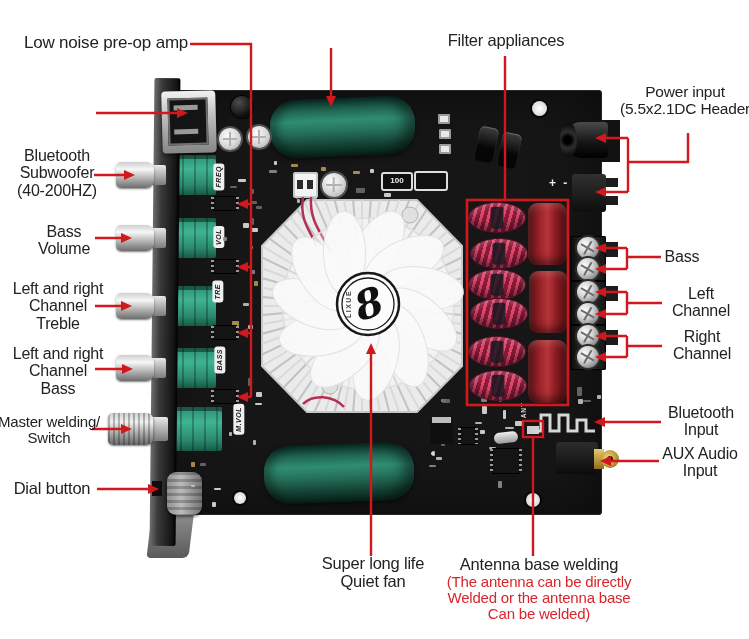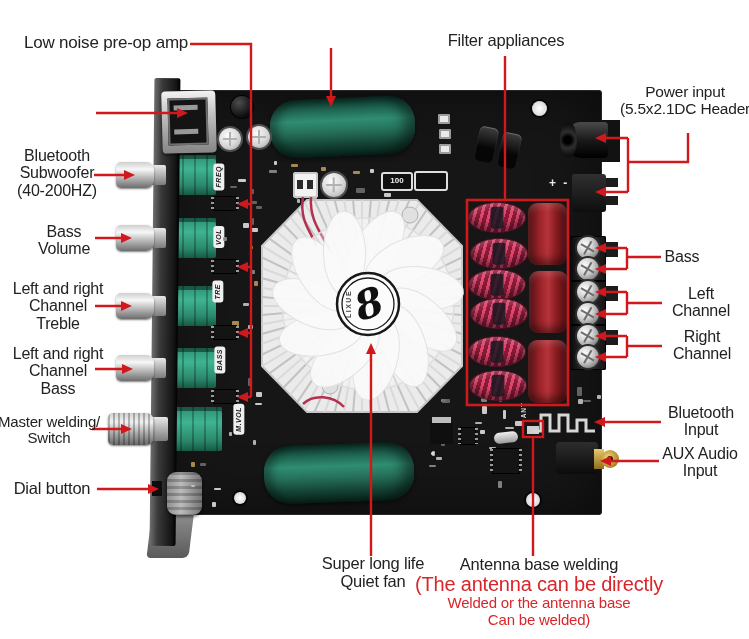--- a/index.html
+++ b/index.html
@@ -398,21 +398,21 @@
     <span>AUX Audio</span>
     <span>Input</span>
   </div>
 
   <div class="lbl" style="left:373px;top:555px;font-size:16.5px">
     <span>Super long life</span>
     <span>Quiet fan</span>
   </div>
   <div class="lbl" style="left:539px;top:556px;font-size:16.5px">
     <span>Antenna base welding</span>
-    <span class="red" style="font-size:20px">(The antenna can be directly</span>
+    <span class="red" style="font-size:15px">(The antenna can be directly</span>
     <span class="red" style="font-size:15px">Welded or the antenna base</span>
     <span class="red" style="font-size:15px">Can be welded)</span>
   </div>
 <div class="pot" style="left:170px;top:155px;width:46px;height:40px"></div>
     <div class="nut" style="left:150px;top:165px;width:16px;height:20px"></div>
     <div class="knob" style="left:116px;top:162px;width:38px;height:26px"></div>
     <div class="sslabel" style="left:213px;top:163px">FREQ</div>
     <div class="pot" style="left:170px;top:218px;width:46px;height:40px"></div>
     <div class="nut" style="left:150px;top:228px;width:16px;height:20px"></div>
     <div class="knob" style="left:116px;top:225px;width:38px;height:26px"></div>

